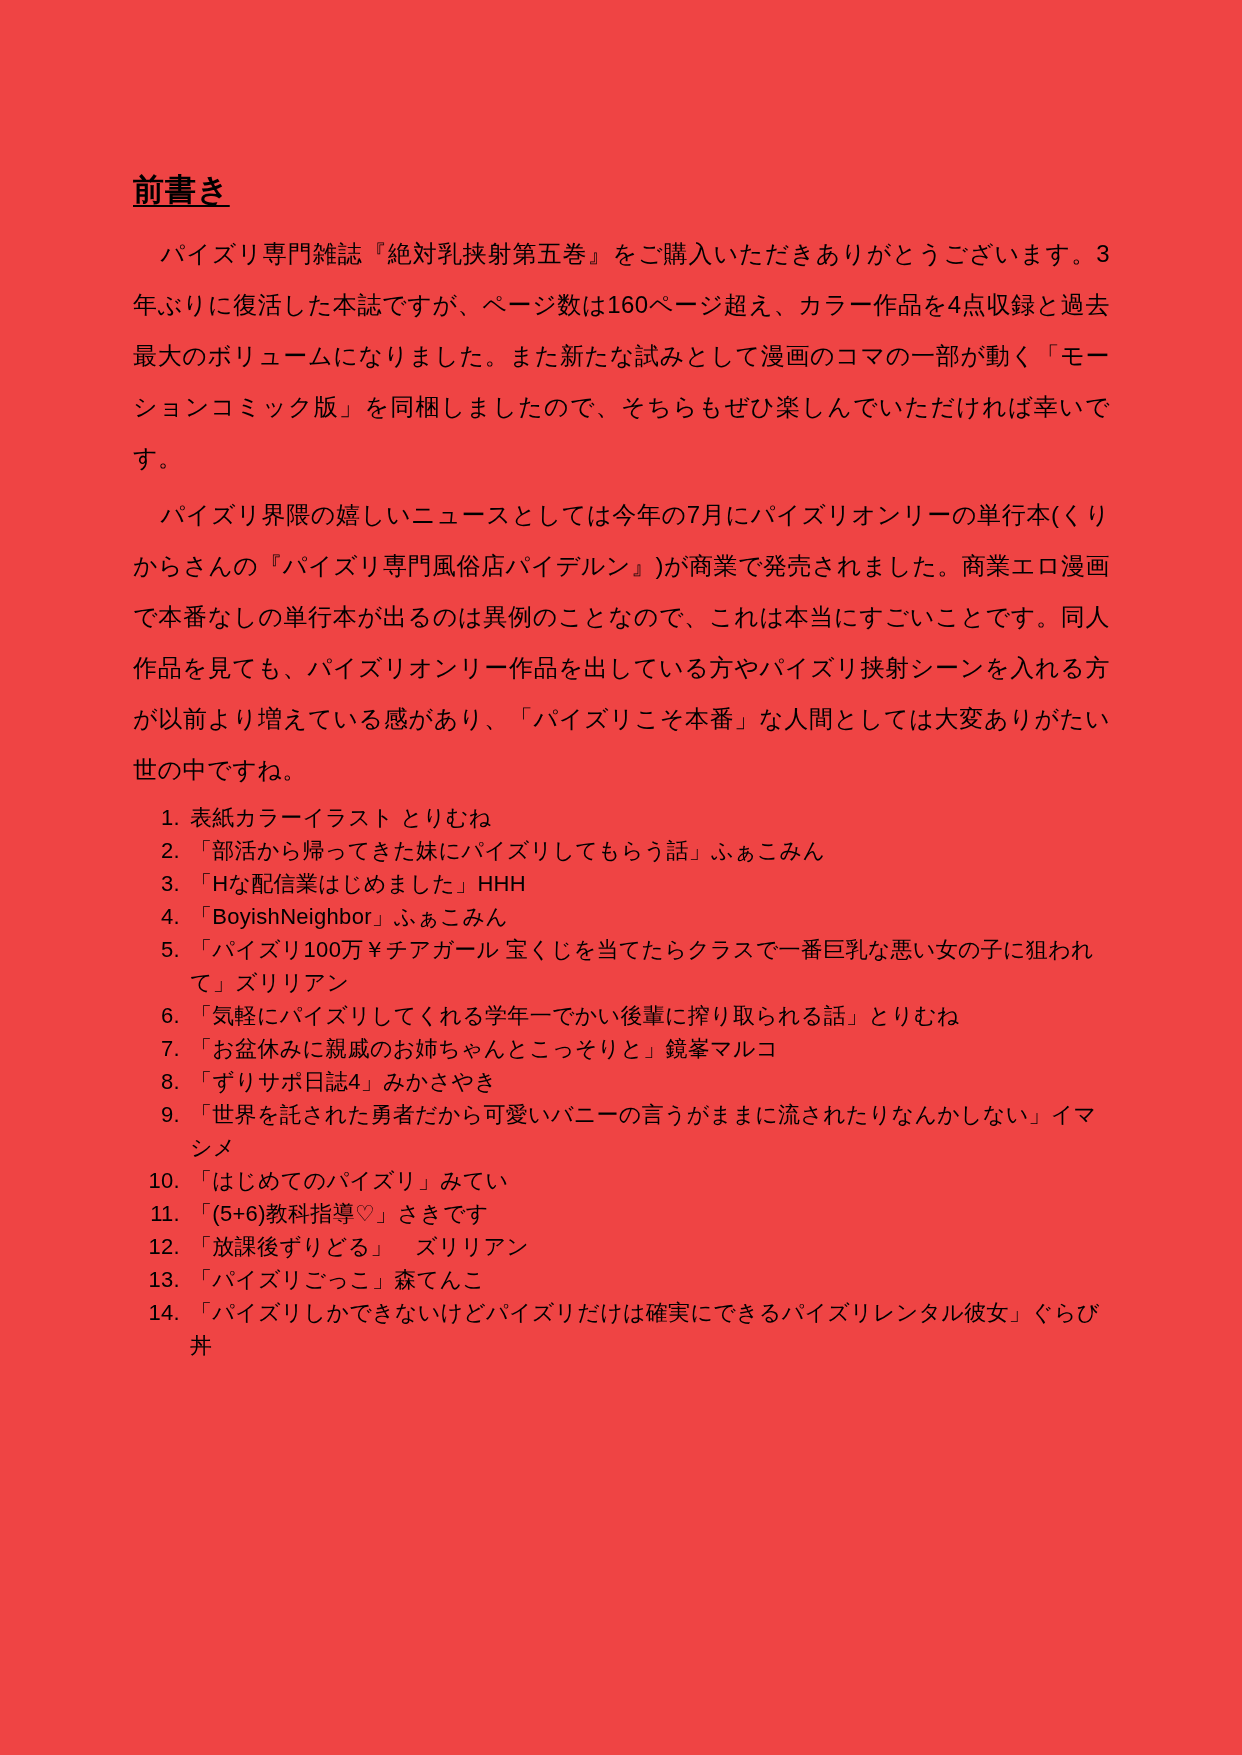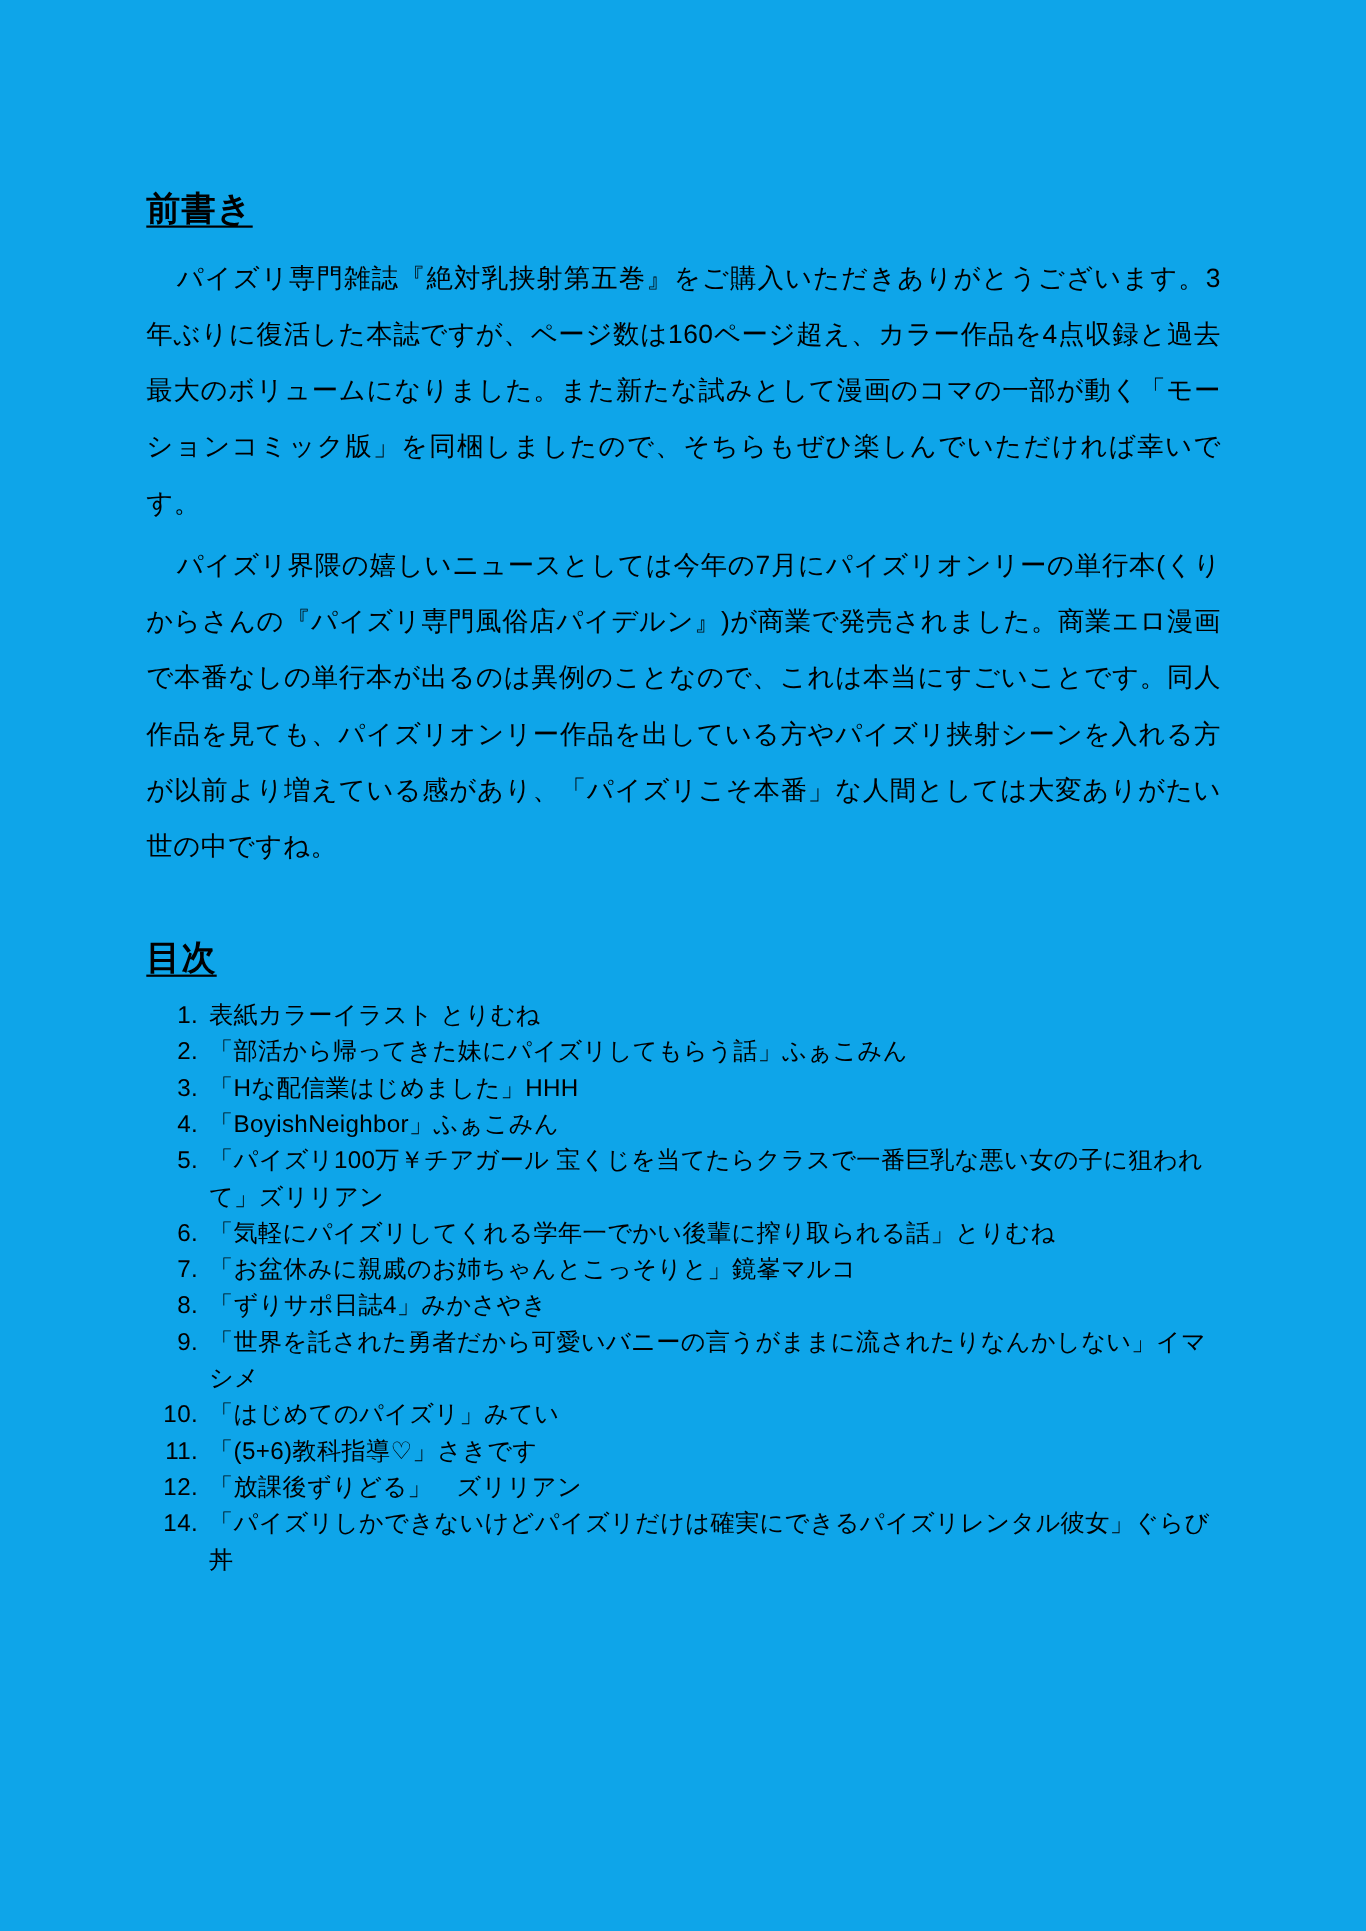--- a/index.html
+++ b/index.html
@@ -4,21 +4,21 @@
 <style>
   html, body {
     margin: 0;
     padding: 0;
     background: #ffffff;
   }
   .page {
     position: relative;
     width: 1242px;
     height: 1755px;
-    background: #0ea5e9;
+    background: #ef4444;
     color: #000000;
     font-family: "Liberation Sans", "DejaVu Sans", sans-serif;
     overflow: hidden;
     box-sizing: border-box;
   }
   .content {
     padding: 170px 132px 0 133px;
   }
   .section-heading {
     font-size: 31px;
@@ -69,21 +69,20 @@
 <body>
 
 <div class="page">
   <div class="content">
 
     <h1 class="section-heading">前書き</h1>
 
     <p class="preface-paragraph">パイズリ専門雑誌『絶対乳挟射第五巻』をご購入いただきありがとうございます。3年ぶりに復活した本誌ですが、ページ数は160ページ超え、カラー作品を4点収録と過去最大のボリュームになりました。また新たな試みとして漫画のコマの一部が動く「モーションコミック版」を同梱しましたので、そちらもぜひ楽しんでいただければ幸いです。</p>
       <p class="preface-paragraph">パイズリ界隈の嬉しいニュースとしては今年の7月にパイズリオンリーの単行本(くりからさんの『パイズリ専門風俗店パイデルン』)が商業で発売されました。商業エロ漫画で本番なしの単行本が出るのは異例のことなので、これは本当にすごいことです。同人作品を見ても、パイズリオンリー作品を出している方やパイズリ挟射シーンを入れる方が以前より増えている感があり、「パイズリこそ本番」な人間としては大変ありがたい世の中ですね。</p>
 
-    <h1 class="section-heading toc-heading">目次</h1>
 
     <ol class="toc-list">
       <li class="toc-item">
           <span class="toc-item-number">1.</span>
           <span class="toc-item-text">表紙カラーイラスト とりむね</span>
         </li>
         <li class="toc-item">
           <span class="toc-item-number">2.</span>
           <span class="toc-item-text">「部活から帰ってきた妹にパイズリしてもらう話」ふぁこみん</span>
         </li>
@@ -121,19 +120,23 @@
         </li>
         <li class="toc-item">
           <span class="toc-item-number">11.</span>
           <span class="toc-item-text">「(5+6)教科指導♡」さきです</span>
         </li>
         <li class="toc-item">
           <span class="toc-item-number">12.</span>
           <span class="toc-item-text">「放課後ずりどる」　ズリリアン</span>
         </li>
         <li class="toc-item">
+          <span class="toc-item-number">13.</span>
+          <span class="toc-item-text">「パイズリごっこ」森てんこ</span>
+        </li>
+        <li class="toc-item">
           <span class="toc-item-number">14.</span>
           <span class="toc-item-text">「パイズリしかできないけどパイズリだけは確実にできるパイズリレンタル彼女」ぐらび丼</span>
         </li>
     </ol>
 
   </div>
 </div>
 
 </body></html>

